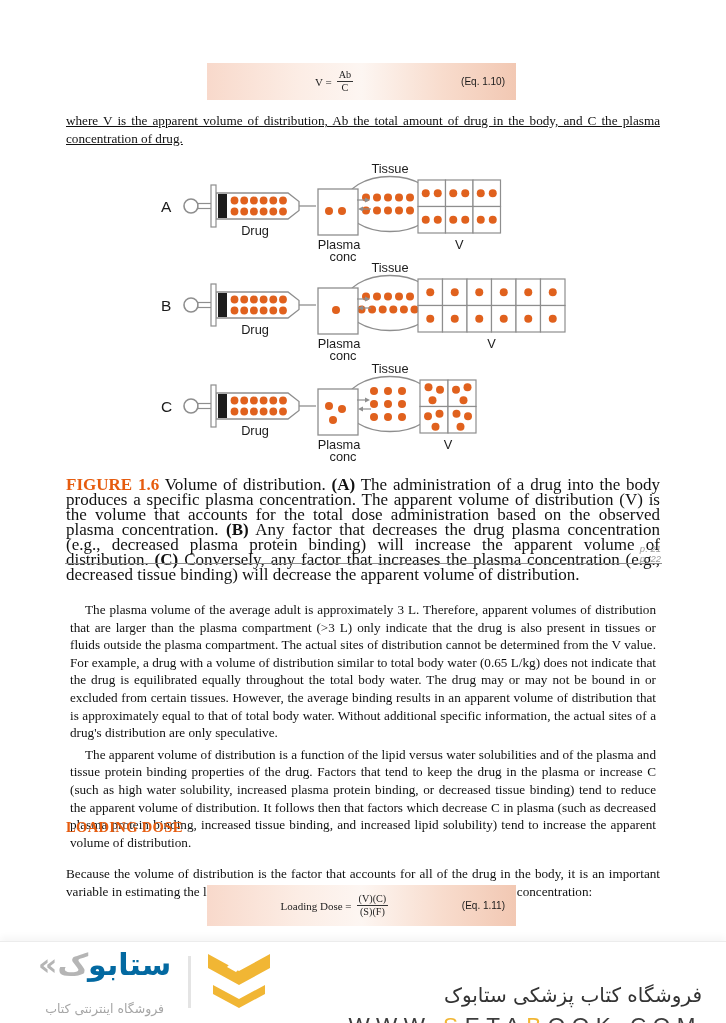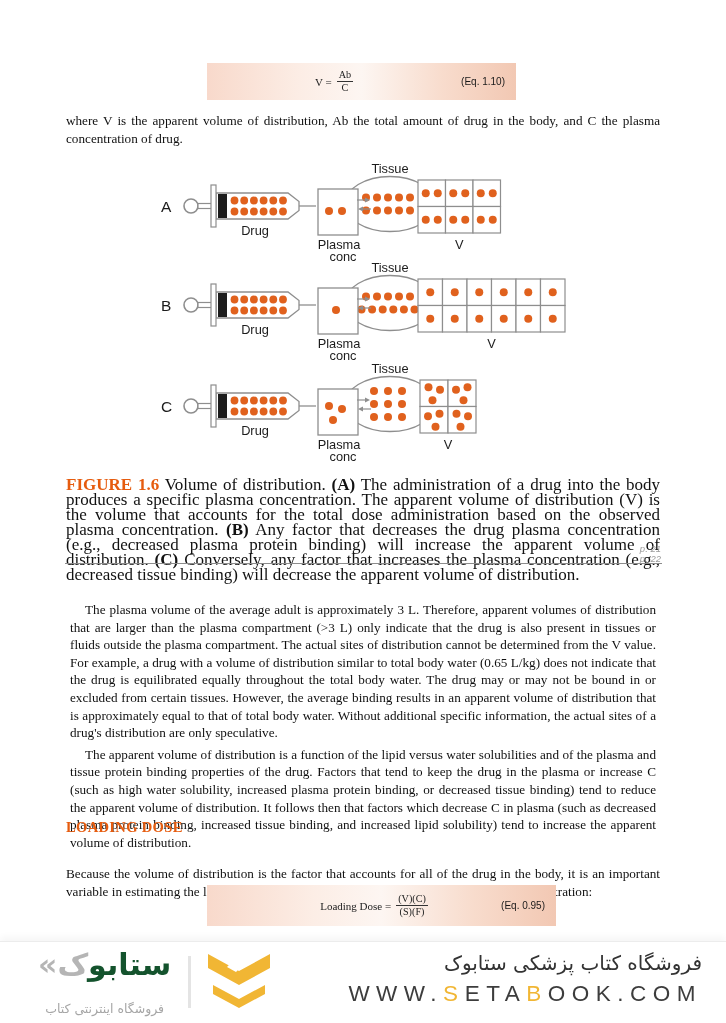--- a/index.html
+++ b/index.html
@@ -3,33 +3,33 @@
 <meta charset="utf-8">
 <style>
   html,body{margin:0;padding:0;background:#ffffff;}
   .page{position:relative;width:726px;height:1023px;background:#ffffff;
         font-family:"Liberation Serif",serif;color:#101010;overflow:hidden;}
 
   
   .eq-box{position:absolute;left:207px;width:309px;display:flex;align-items:center;
           background:linear-gradient(to right,#f8d9cb 0%,#fcede5 30%,#fdf6f2 50%,#f8dccd 76%,#f2c8b3 100%);}
   #eq1{top:63px;height:37px;}
-  #eq2{top:885px;height:41px;padding-left:40px;}
+  #eq2{top:885px;height:41px;}
   .eq-content{flex:1;display:flex;justify-content:center;align-items:center;gap:5px;
               font-size:11px;color:#222;}
   .frac{display:inline-block;text-align:center;font-size:10.2px;line-height:1.15;}
   .frac .num{display:block;border-bottom:1px solid #333;padding:0 2px;}
   .frac .den{display:block;}
   .eq-tag{font-family:"Liberation Sans",sans-serif;font-weight:normal;font-size:10px;
           color:#1a1a1a;margin-right:11px;white-space:nowrap;}
 
   
   .body-text{position:absolute;left:66px;width:594px;text-align:justify;
              font-size:13.2px;line-height:17.6px;margin:0;}
-  #intro{top:112px;}
+  #intro{top:112px;text-decoration:underline;}
   #para-block{top:597px;}
   #para-block p{margin:4px;text-indent:15px;}
   #loading-body{top:841px;margin-top:24px;}
 
   
   .figure{position:absolute;left:158px;top:163px;width:420px;height:302px;}
   .fig-row{position:absolute;left:0;width:415px;height:100px;}
   #row-a{top:0;}
   #row-b{top:99px;}
   #row-c{top:200px;}
@@ -51,26 +51,26 @@
   .section-head{position:absolute;left:66px;top:819px;color:#e65c0f;font-weight:bold;
                 font-size:14.6px;letter-spacing:.3px;margin:0;}
 
   
   .footer{position:absolute;left:0;top:941px;width:726px;height:82px;background:#fff;
           border-top:1px solid #ececec;box-shadow:0 -4px 7px rgba(0,0,0,0.04);}
   .logo{position:absolute;left:38px;top:7px;display:flex;align-items:center;cursor:pointer;}
   .wordmark{text-align:center;}
   .word-row{display:flex;align-items:center;direction:ltr;}
   .word-fa{font-family:"DejaVu Sans",sans-serif;font-weight:bold;font-size:30px;line-height:1.05;}
-  .yl{color:#14532d;}
+  .yl{color:#0369a1;}
   .gr{color:#b5b5b5;}
   .sub-fa{font-family:"DejaVu Sans",sans-serif;font-size:12.5px;color:#a6a6a6;margin-top:20px;direction:rtl;}
   .logo-divider{width:3px;height:52px;background:#e4e4e4;margin:0 15px 0 17px;}
   .brand-right{position:absolute;right:24px;top:9px;text-align:right;}
-  .fa-title{font-family:"DejaVu Sans",sans-serif;font-size:20px;color:#333;direction:rtl;}
+  .fa-title{font-family:"DejaVu Sans",sans-serif;font-size:20px;color:#333;direction:rtl;margin-top:32px;}
   .site{font-family:"Liberation Sans",sans-serif;font-weight:normal;font-size:22.5px;
         letter-spacing:6.5px;color:#3d3d3d;margin-top:6px;white-space:nowrap;cursor:pointer;}
   .site .yl{color:#f1b634;}
 </style>
 </head>
 <body>
 
 <div class="page">
 
   <div class="eq-box" id="eq1">
@@ -333,21 +333,21 @@
   <p class="body-text" id="loading-body">Because the volume of distribution is the factor that accounts for all of the drug in the body, it is an important variable in estimating the loading dose necessary to rapidly achieve a desired plasma concentration:</p>
 
   <div class="eq-box" id="eq2">
     <div class="eq-content">
       <span>Loading Dose =</span>
       <span class="frac">
         <span class="num">(V)(C)</span>
         <span class="den">(S)(F)</span>
       </span>
     </div>
-    <span class="eq-tag">(Eq. 0.95)</span>
+    <span class="eq-tag">(Eq. 1.11)</span>
   </div>
 
   <div class="footer">
     <div class="logo">
       <div class="wordmark">
         <div class="word-row">
           <span class="word-fa gr">«</span>
           <span class="word-fa" dir="rtl"><span class="yl">ستابو</span><span class="gr">ک</span></span>
         </div>
         <div class="sub-fa">فروشگاه اینترنتی کتاب</div>

